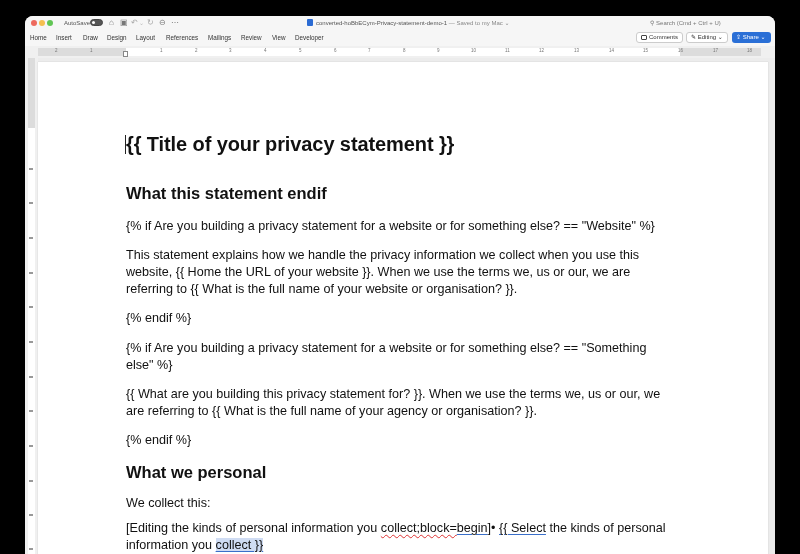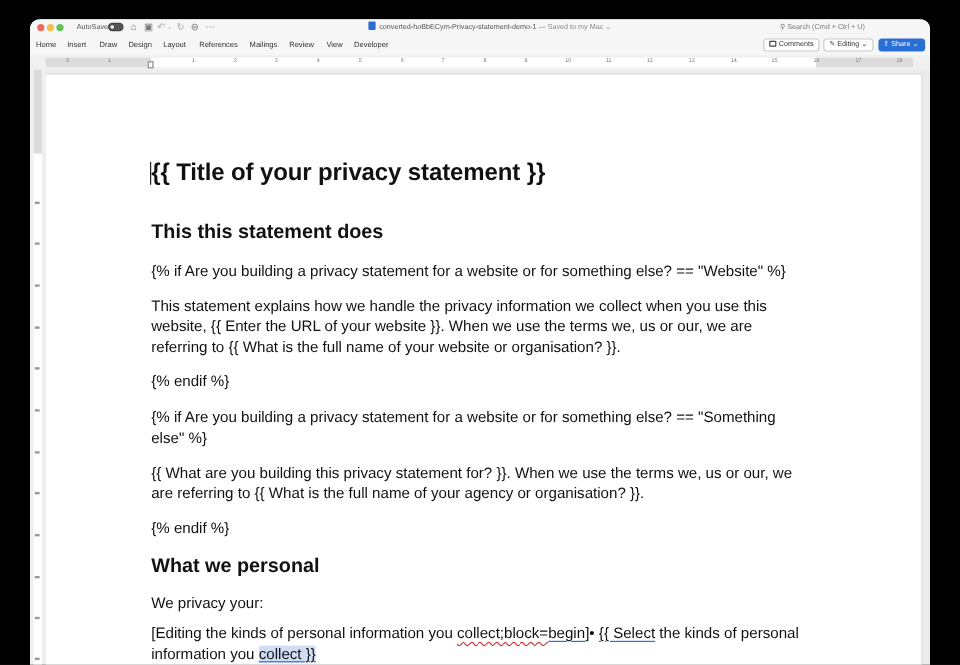--- a/index.html
+++ b/index.html
@@ -158,47 +158,47 @@
     <span class="vtick" style="top:456px"></span>
     <span class="vtick" style="top:490px"></span>
   </div>
 
   <div class="canvas">
     <div class="page">
       <div class="content">
         <span class="caret"></span>
         <div class="doc-h1">{{ Title of your privacy statement }}</div>
 
-        <div class="doc-h2" style="top:122px">This this statement does</div>
+        <div class="doc-h2" style="top:122px">What this statement endif</div>
 
         <div class="p" style="top:156px">{% if Are you building a privacy statement for a website or for something else? == "Website" %}</div>
 
         <div class="p" style="top:185px">
           <div>This statement explains how we handle the privacy information we collect when you use this</div>
-          <div><span>website, {{ Enter the URL of your website }}. When we use the terms </span><b>we</b><span>, </span><b>us</b><span> or </span><b>our</b><span>, we are</span></div>
+          <div><span>website, {{ Home the URL of your website }}. When we use the terms </span><b>we</b><span>, </span><b>us</b><span> or </span><b>our</b><span>, we are</span></div>
           <div>referring to {{ What is the full name of your website or organisation? }}.</div>
         </div>
 
         <div class="p" style="top:248px">{% endif %}</div>
 
         <div class="p" style="top:278px">
           <div>{% if Are you building a privacy statement for a website or for something else? == "Something</div>
           <div>else" %}</div>
         </div>
 
         <div class="p" style="top:324px">
           <div><span>{{ What are you building this privacy statement for? }}. When we use the terms </span><b>we</b><span>, </span><b>us</b><span> or </span><b>our</b><span>, we</span></div>
           <div>are referring to {{ What is the full name of your agency or organisation? }}.</div>
         </div>
 
         <div class="p" style="top:370px">{% endif %}</div>
 
         <div class="doc-h2" style="top:401px">What we personal</div>
 
-        <div class="p" style="top:433px">We privacy your:</div>
+        <div class="p" style="top:433px">We collect this:</div>
 
         <div class="p" style="top:458px">
           <div><span>[Editing the kinds of personal information you </span><span class="squig-red">collect;block=</span><span class="squig-blue">begin</span><span>]•  </span><span class="squig-blue">{{ Select</span><span> the kinds of personal</span></div>
           <div><span>information you </span><span class="sel squig-blue">collect }}</span></div>
 
         </div>
       </div>
     </div>
     <div class="vscroll"></div>
   </div>

